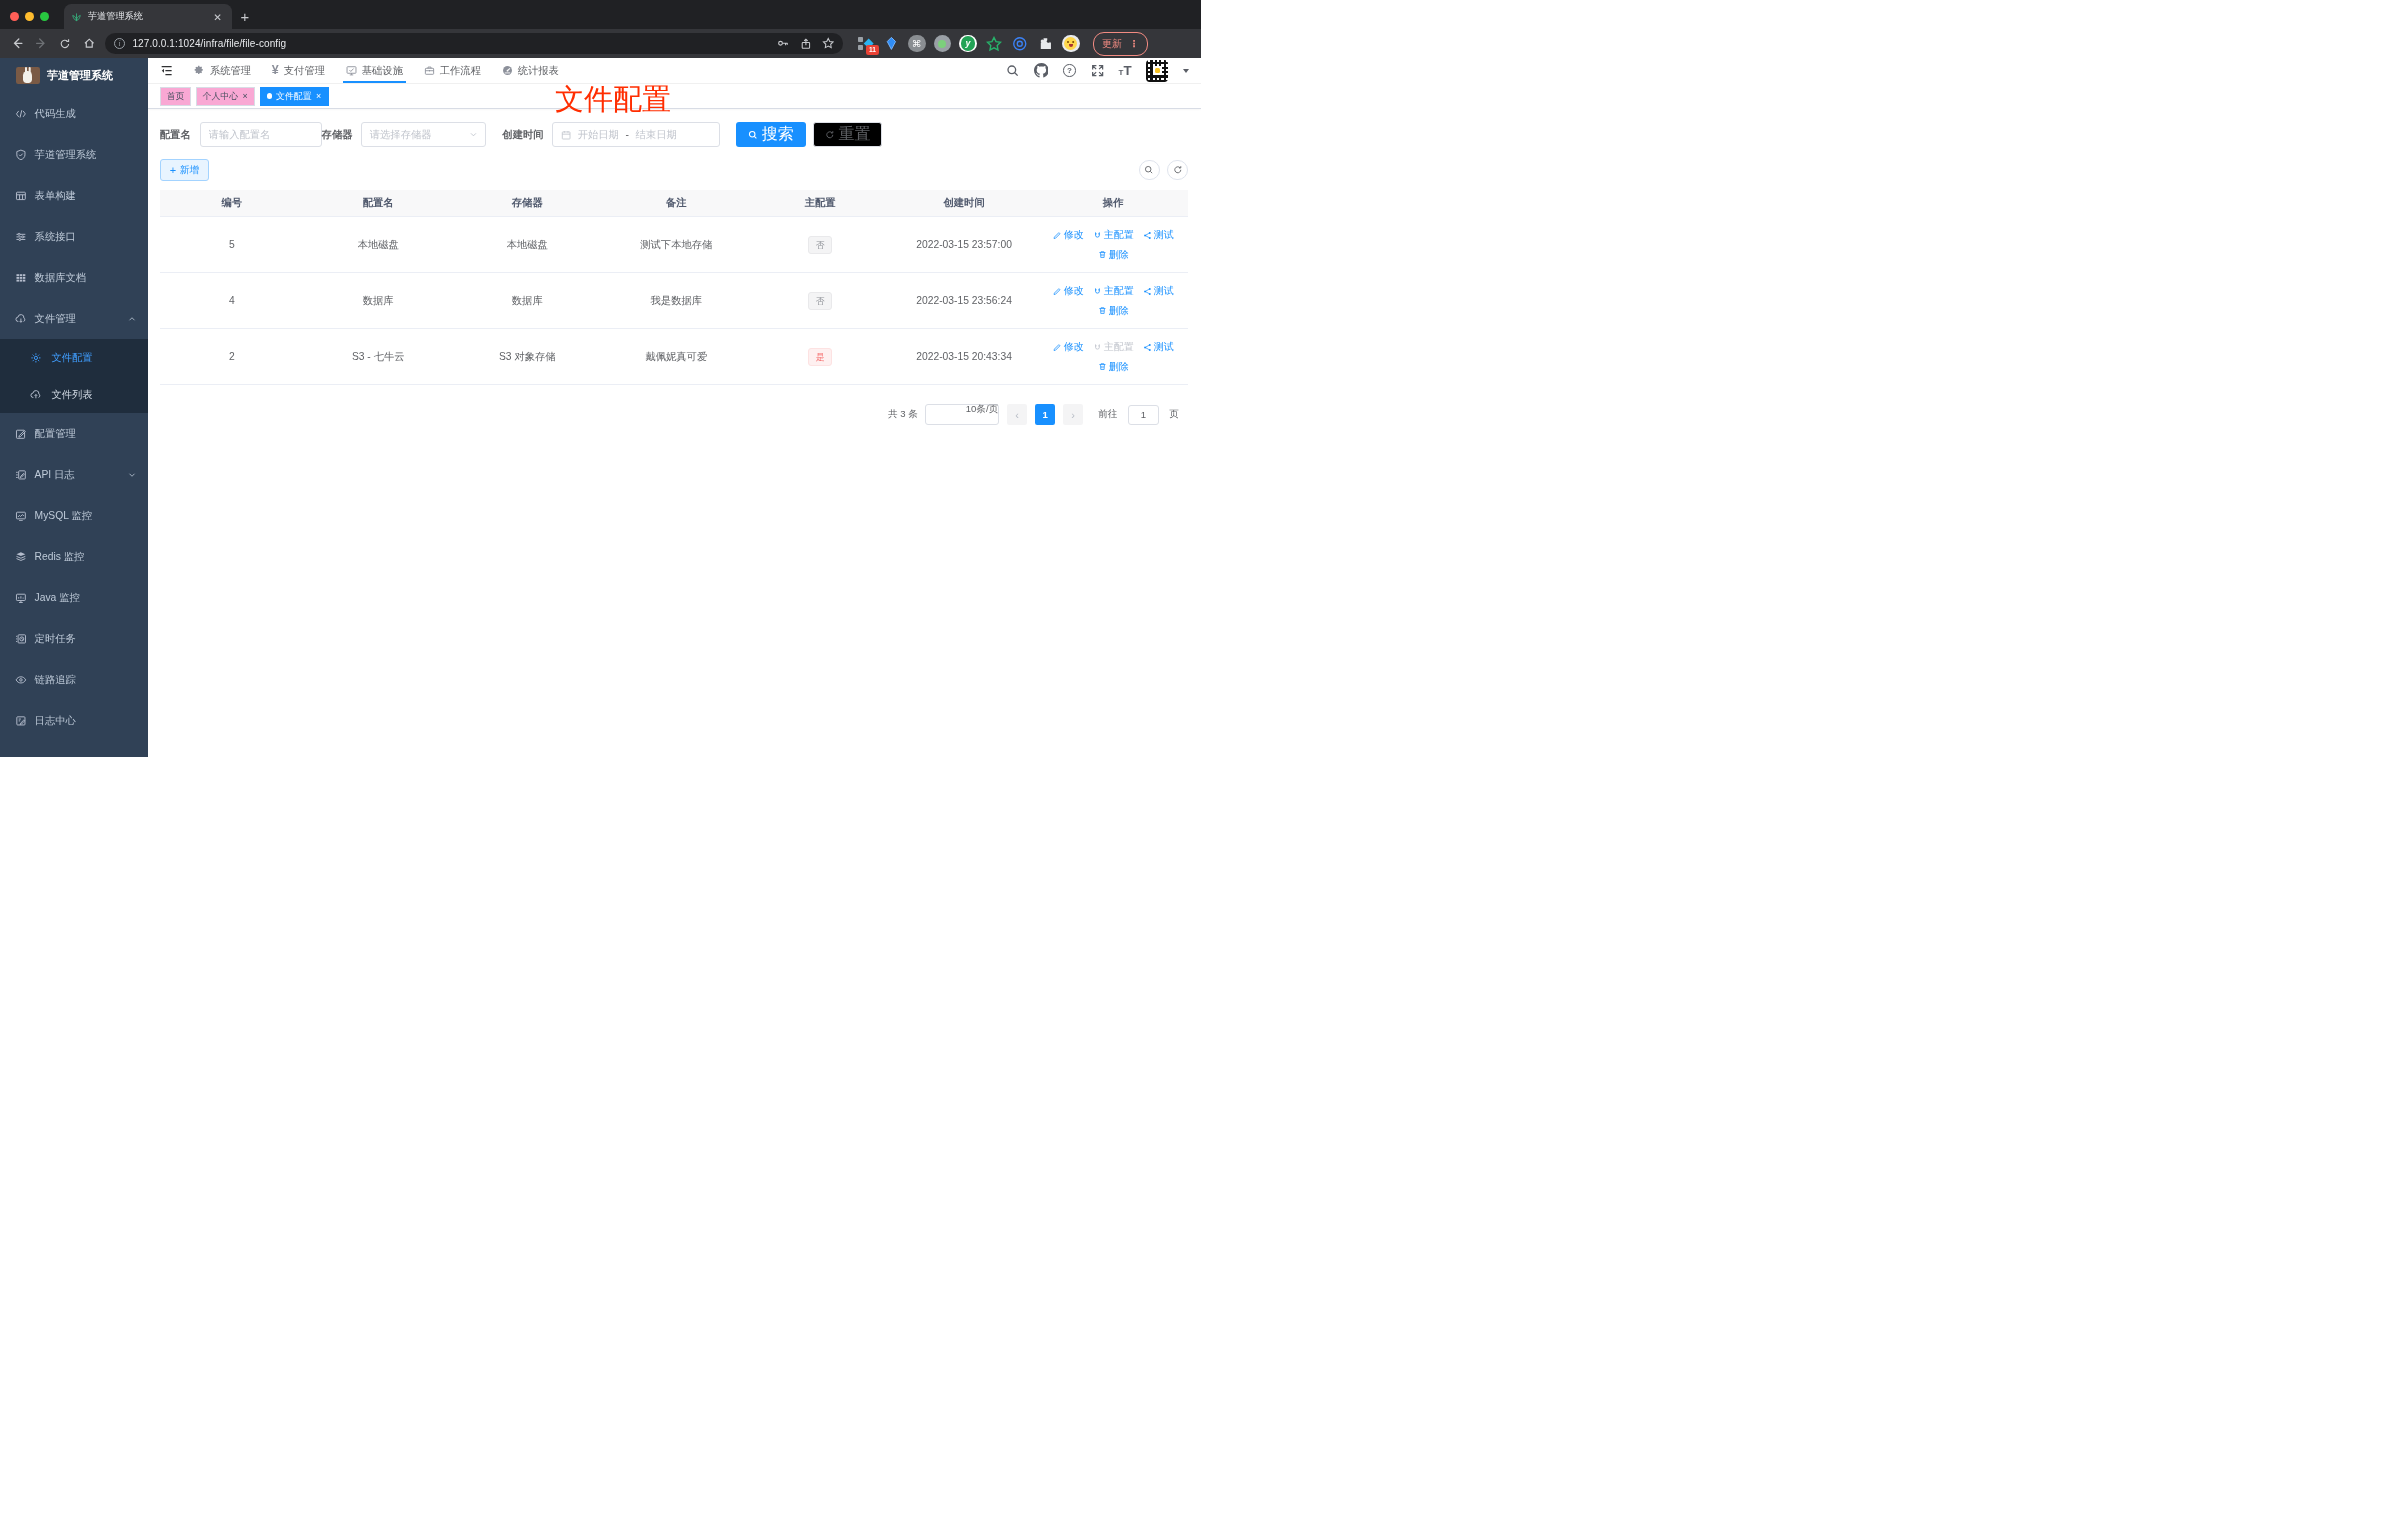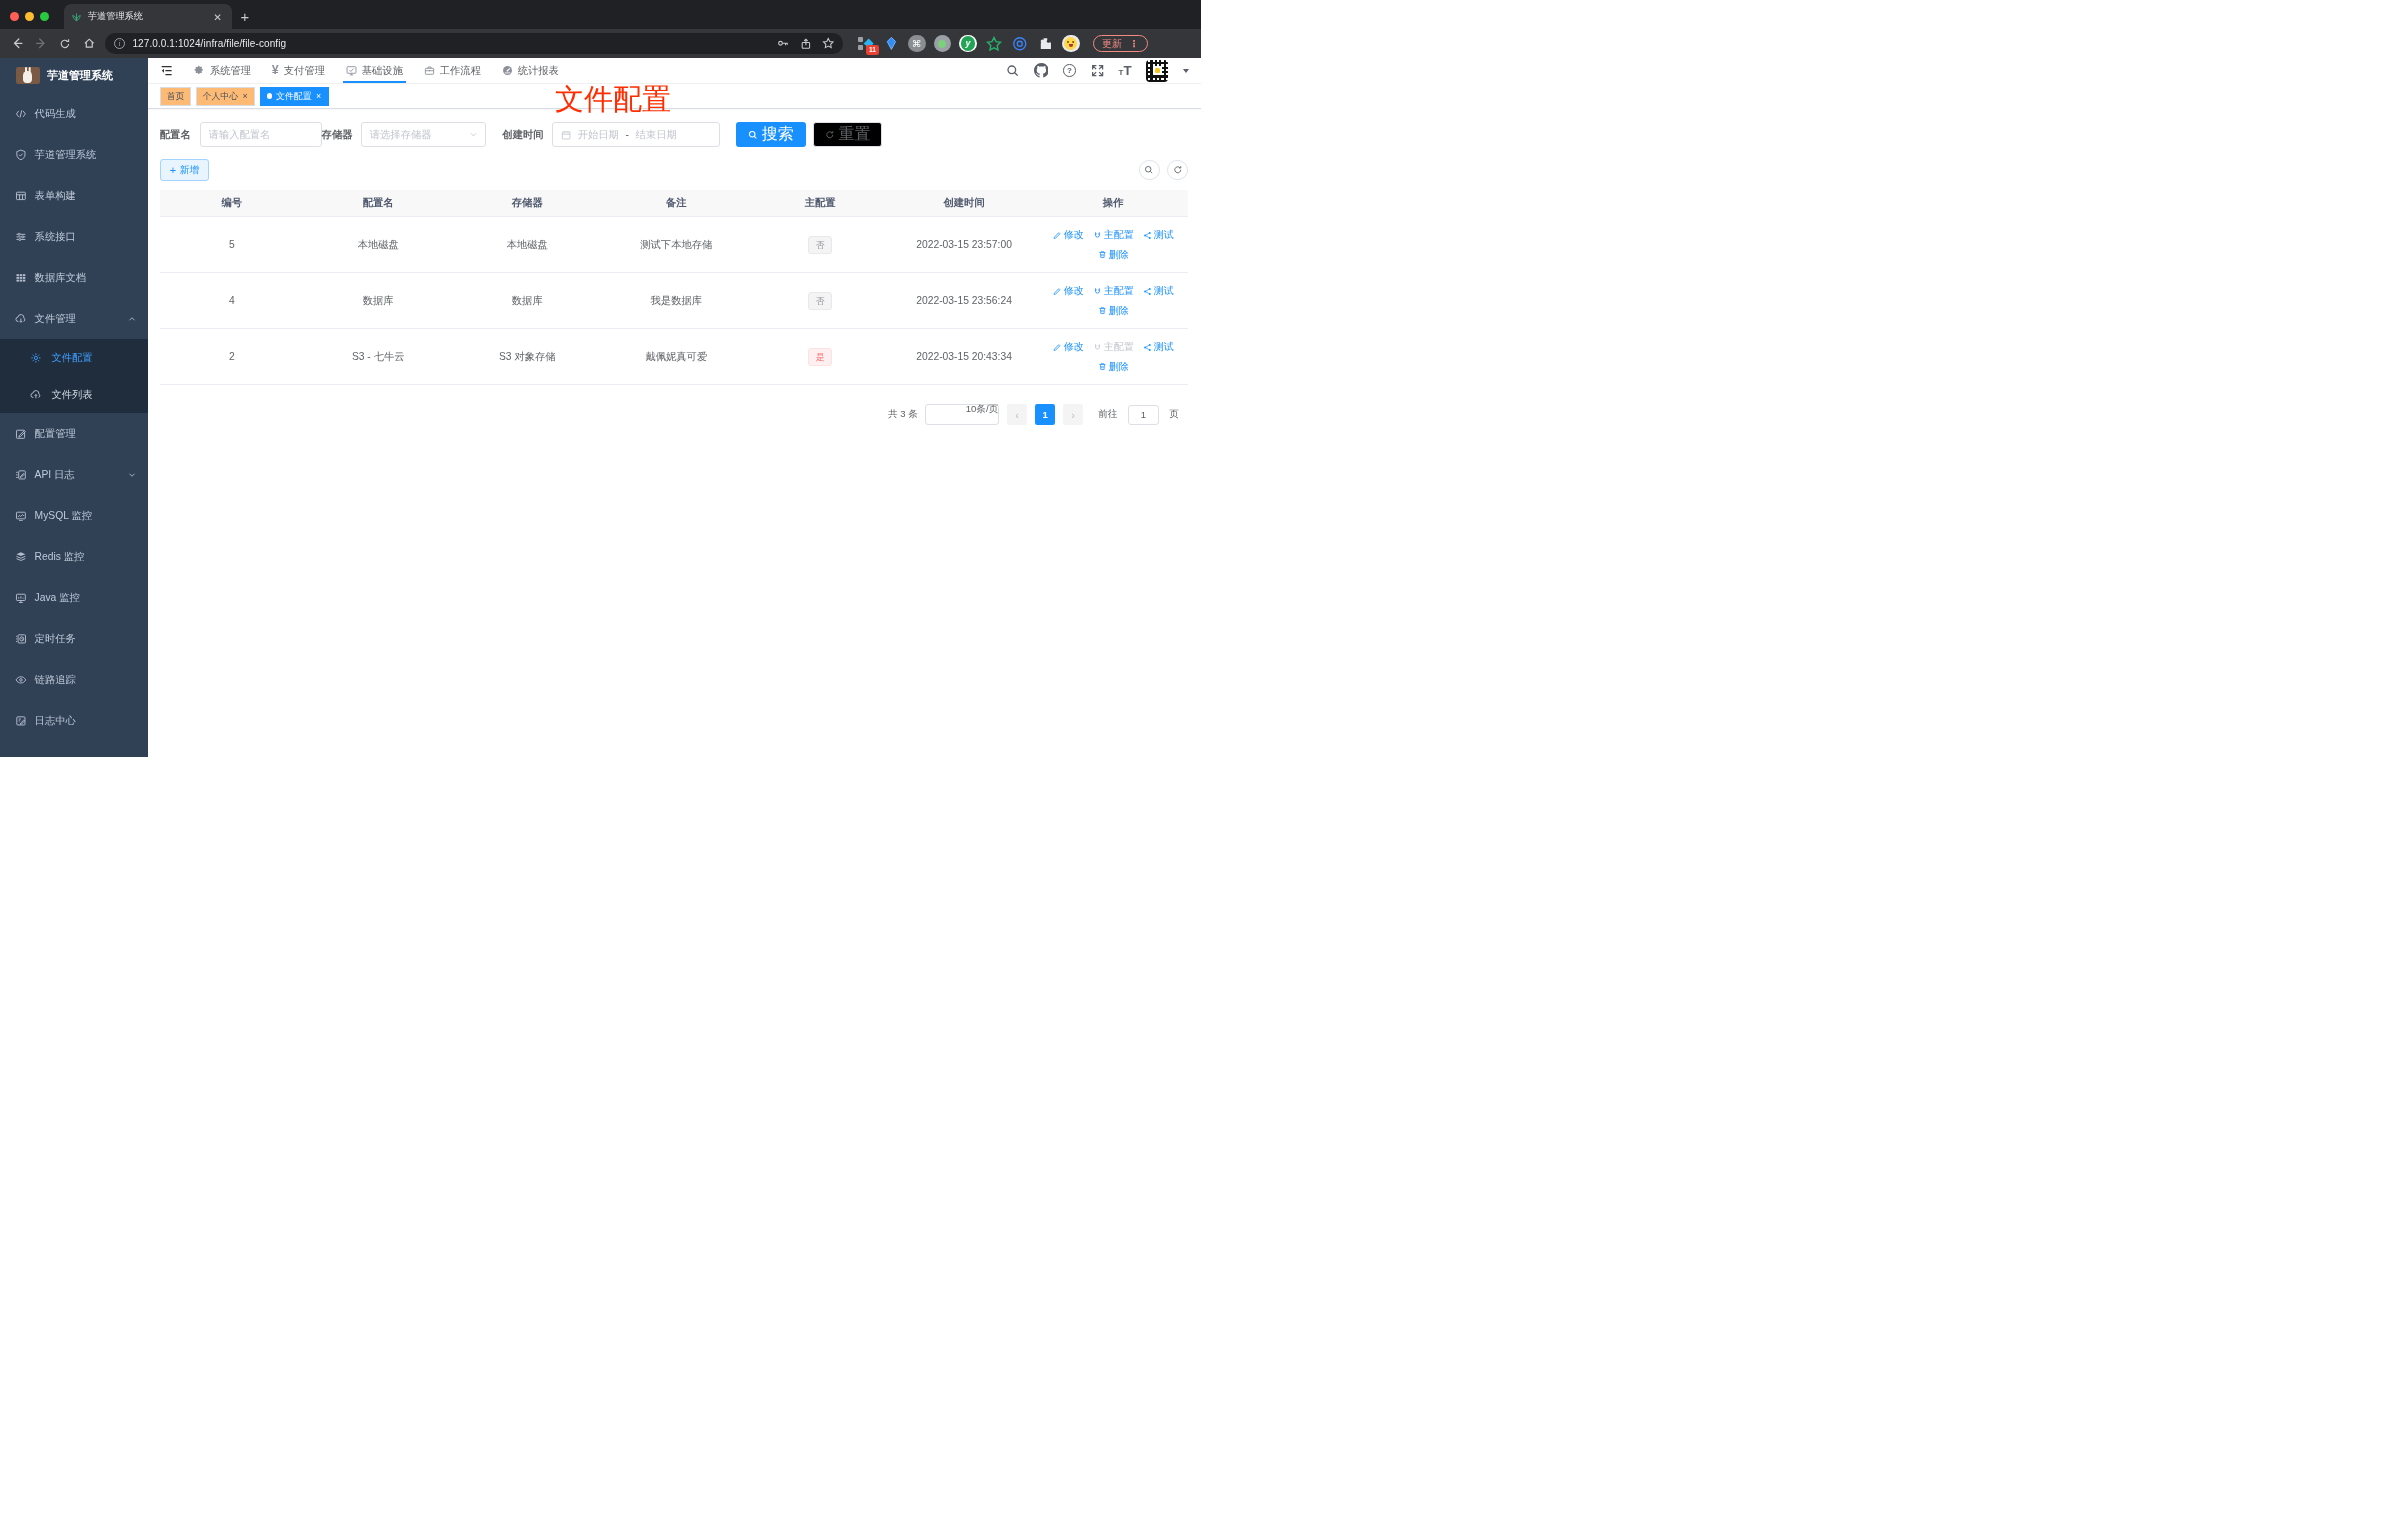--- a/index.html
+++ b/index.html
@@ -29,21 +29,21 @@
   .sq2 { display:flex; flex-direction:column; gap:2.2px; margin-right:1.5px;}
   .sq2 i { width:5.2px; height:5.2px; background:#9aa0a6; border-radius:0.7px; }
   .diam { width:7.4px; height:7.4px; background:#2bb3f0; transform:rotate(45deg); margin-left:0.7px;}
   .circle-ic { width:17.7px; height:17.7px; border-radius:50%; display:flex; align-items:center; justify-content:center; }
   .cmd-circle { background:#8a8e92; color:#fff; font-size:9.6px; }
   .dotc { background:#9aa0a6; } .dotc i{ width:8px; height:8px; border-radius:50%; background:#7ccf7c;}
   .y-circle { background:#fff; } .y-circle i { width:14.8px; height:14.8px; border-radius:50%; background:#23a356; color:#fff; font-size:8.9px; font-weight:700; display:flex; align-items:center; justify-content:center;}
   .emoji-face { background:#e8eaed; } .emoji-face i { width:13.3px; height:13.3px; border-radius:50%; background:#ffd84d; position:relative; }
   .emoji-face i::before { content:""; position:absolute; left:3px; top:3.7px; width:2.2px; height:2.2px; border-radius:50%; background:#7a4b00; box-shadow:5.2px 0 0 #7a4b00; }
   .emoji-face i::after { content:""; position:absolute; left:4.4px; top:7.4px; width:4.4px; height:3px; border-radius:0 0 4.4px 4.4px; background:#a33; }
-  .update-chip { margin-left:10.3px; border:1.1px solid #f28b82; color:#f28b82; border-radius:11px; height:17px; display:flex; align-items:center; gap:7.4px; padding:0 8px; font-size:10px; }
+  .update-chip { margin-left:10.3px; border:1.1px solid #f28b82; color:#f28b82; border-radius:11px; height:24px; display:flex; align-items:center; gap:7.4px; padding:0 8px; font-size:10px; }
   .kebab { letter-spacing:0; font-size:9.6px; font-weight:700; }
 
   
   .app { display:flex; height:700px; }
   .sidebar { width:148px; background:#304156; color:#bfcbd9; flex-shrink:0; }
   .logo-row { height:35px; display:flex; align-items:center; gap:7.4px; padding-left:16px; }
   .logo-img { width:23.6px; height:17.7px; border-radius:2.2px; background:#7a5a45; position:relative; overflow:hidden; }
   .logo-img::before { content:""; position:absolute; left:7.4px; top:4.4px; width:8.9px; height:11.8px; background:#f3f0ea; border-radius:4.4px 4.4px 3.7px 3.7px; }
   .logo-img::after { content:""; position:absolute; left:8.9px; top:0.7px; width:2.2px; height:5.2px; background:#f3f0ea; border-radius:1.5px; box-shadow:3.7px 0 0 #f3f0ea; }
   .logo-title { color:#fff; font-weight:700; font-size:11px; }
@@ -74,21 +74,21 @@
   .qr-avatar { width:22px; height:22px; border-radius:3.7px; background:
       repeating-linear-gradient(0deg,#111 0 2.2px,transparent 2.2px 4.4px),
       repeating-linear-gradient(90deg,#111 0 2.2px,#fff 2.2px 4.4px);
       position:relative; }
   .qr-avatar i { position:absolute; left:6.6px; top:6.6px; width:8.9px; height:8.9px; background:#fff; display:flex; align-items:center; justify-content:center; }
   .qr-avatar i b { width:5.9px; height:5.9px; background:#f7c325; border-radius:1.5px; }
   .caret-down { width:0; height:0; border-left:3.7px solid transparent; border-right:3.7px solid transparent; border-top:4.4px solid #5a5e66; }
 
   
   .tabsbar { height:25px; display:flex; align-items:center; gap:4.4px; padding:0 11.8px; border-bottom:0.7px solid #d8dce5; box-shadow:0 0.7px 2.2px 0 rgba(0,21,41,.06); }
-  .tag-tab { height:19px; border:0.7px solid #d8dce5; background:#fdba74; color:#495060; font-size:8.9px; display:flex; align-items:center; gap:3.7px; padding:0 5.9px; cursor:pointer; }
+  .tag-tab { height:19px; border:0.7px solid #d8dce5; background:#f9a8d4; color:#495060; font-size:8.9px; display:flex; align-items:center; gap:3.7px; padding:0 5.9px; cursor:pointer; }
   .tag-tab.active { background:#1890ff; border-color:#1890ff; color:#fff; }
   .tag-dot { width:5.9px; height:5.9px; border-radius:50%; background:#fff; }
   .tag-close { font-size:8.9px; line-height:1; padding:0 0.7px; }
 
   .annotation { position:absolute; left:555px; top:80px; font-size:29px; color:#ff2d00; font-weight:500; z-index:50; white-space:nowrap; }
 
   
   .content { flex:1; padding:8.9px 13.3px 0 11.8px; position:relative; }
   .filter-row { display:flex; align-items:center; margin:4.4px 0 11.8px; color:#606266; }
   .f-label { font-weight:700; margin-right:8.9px; }

